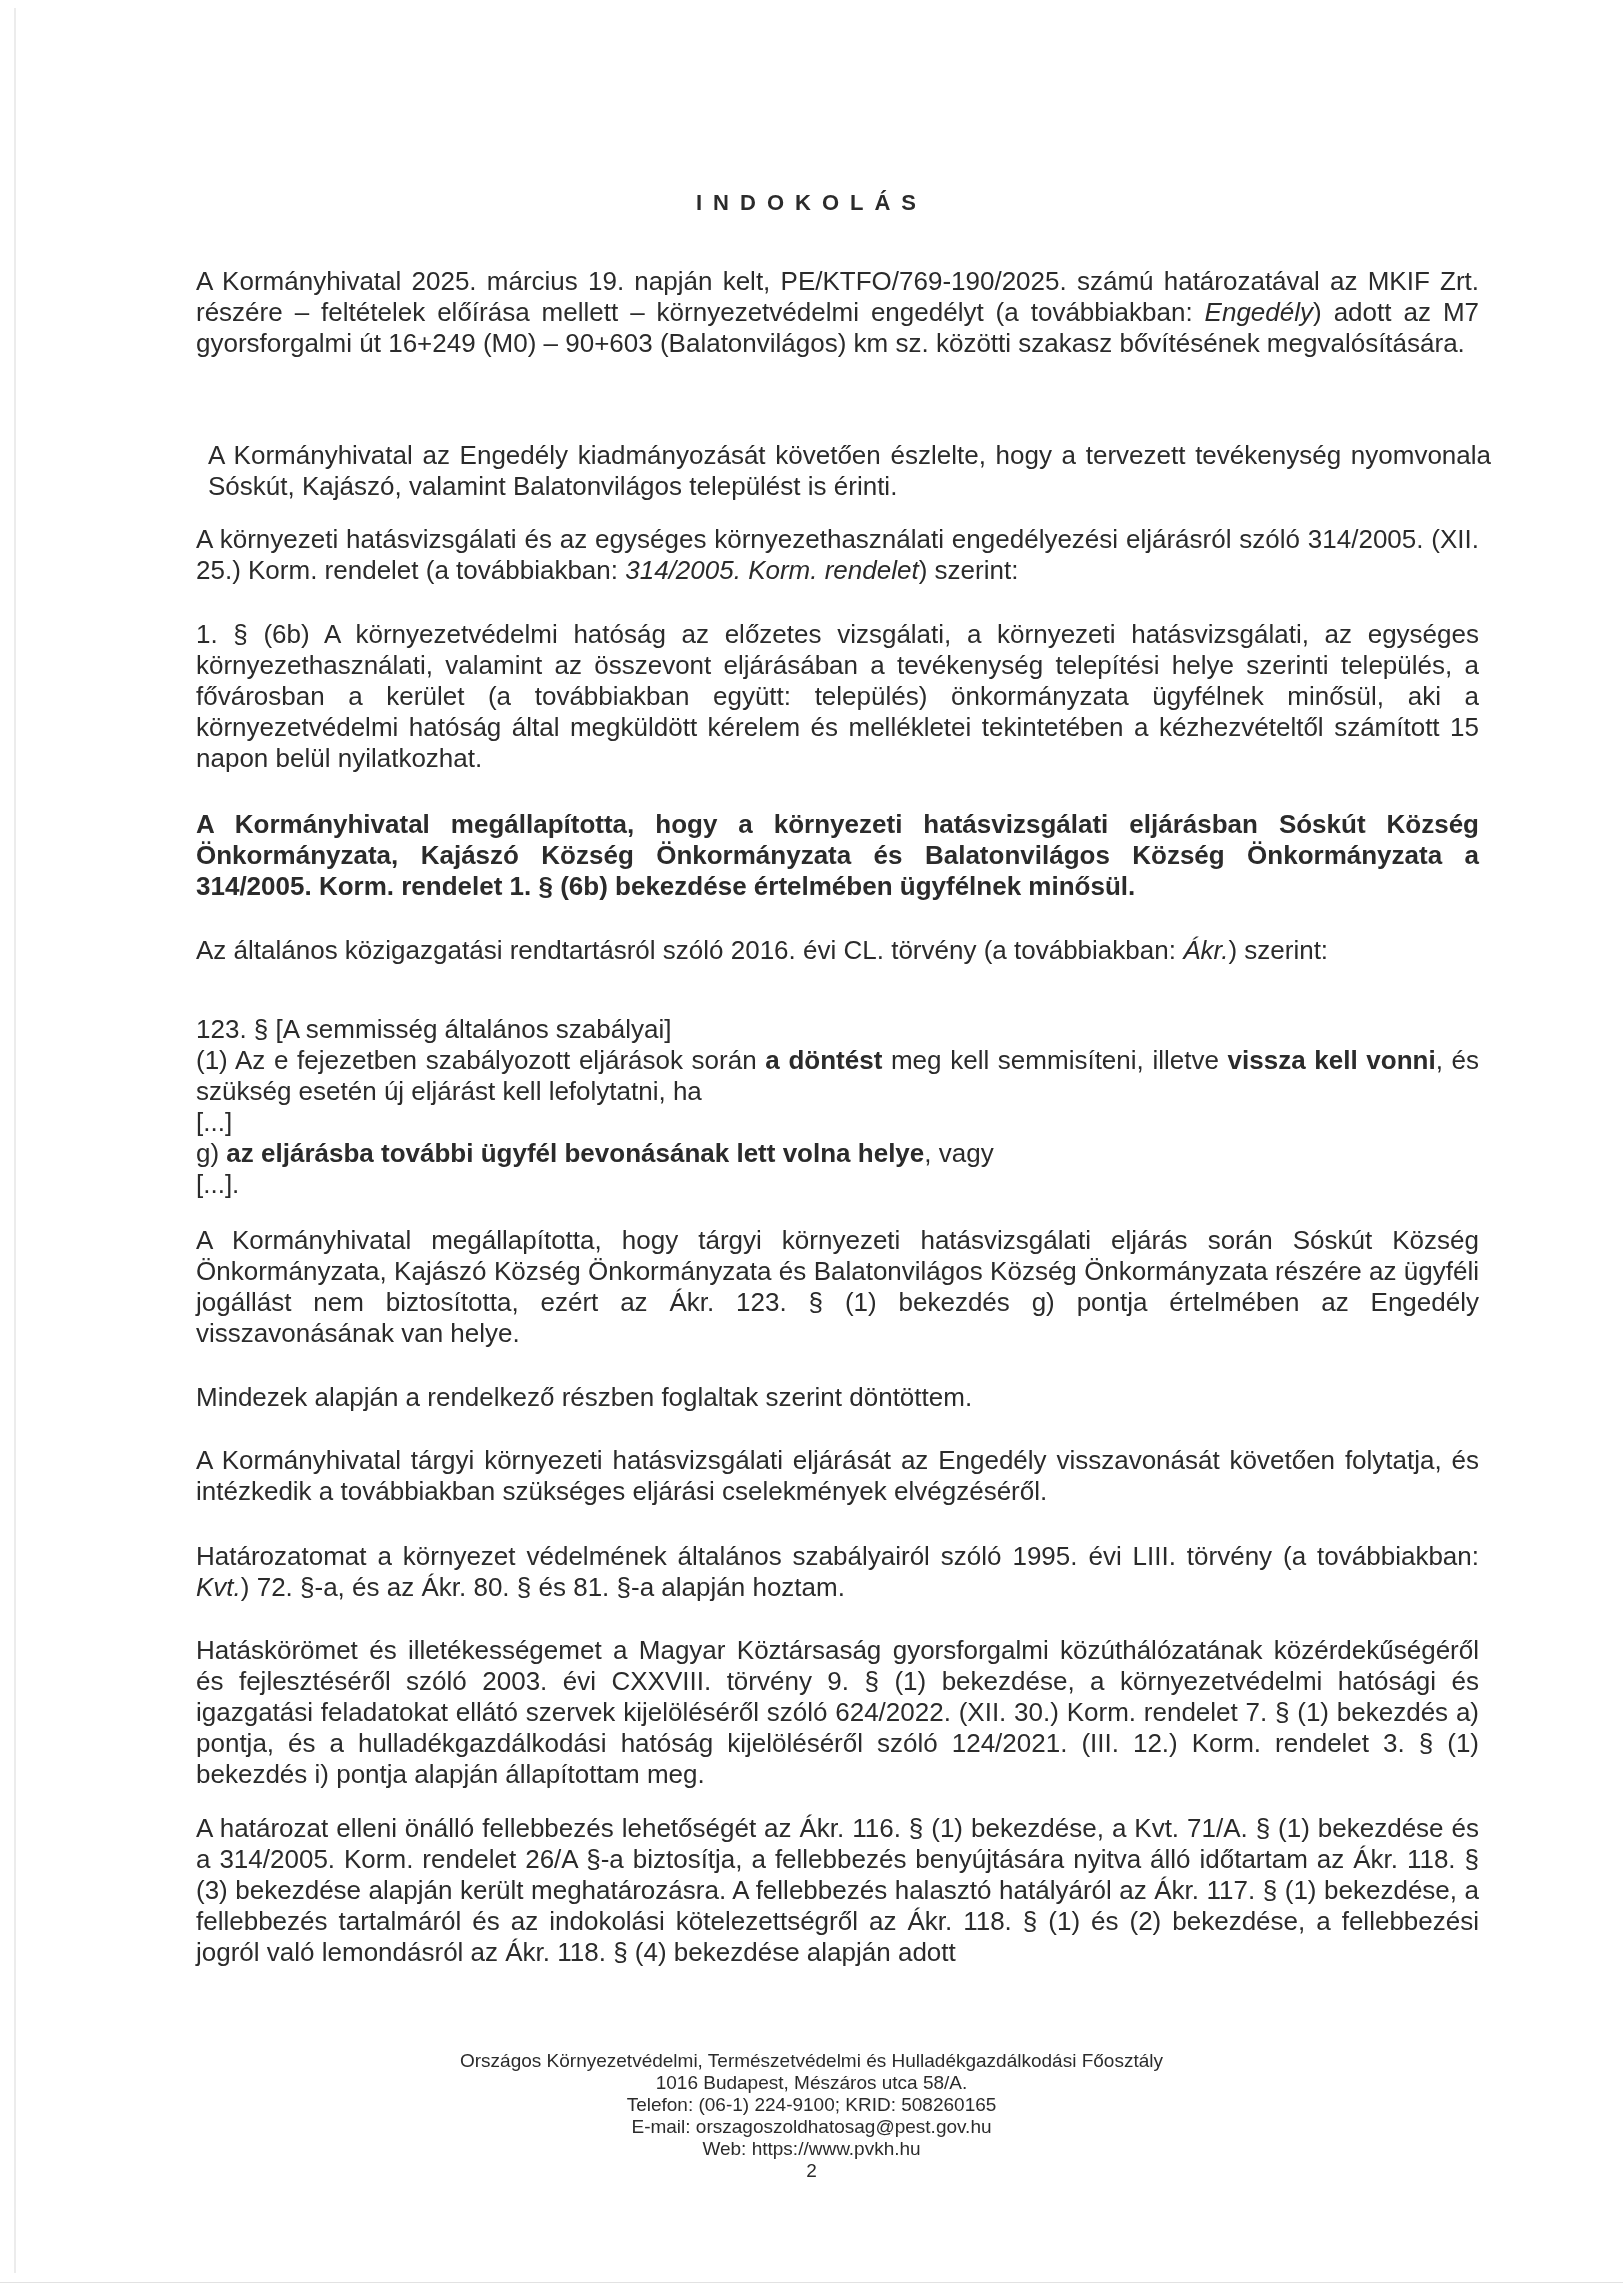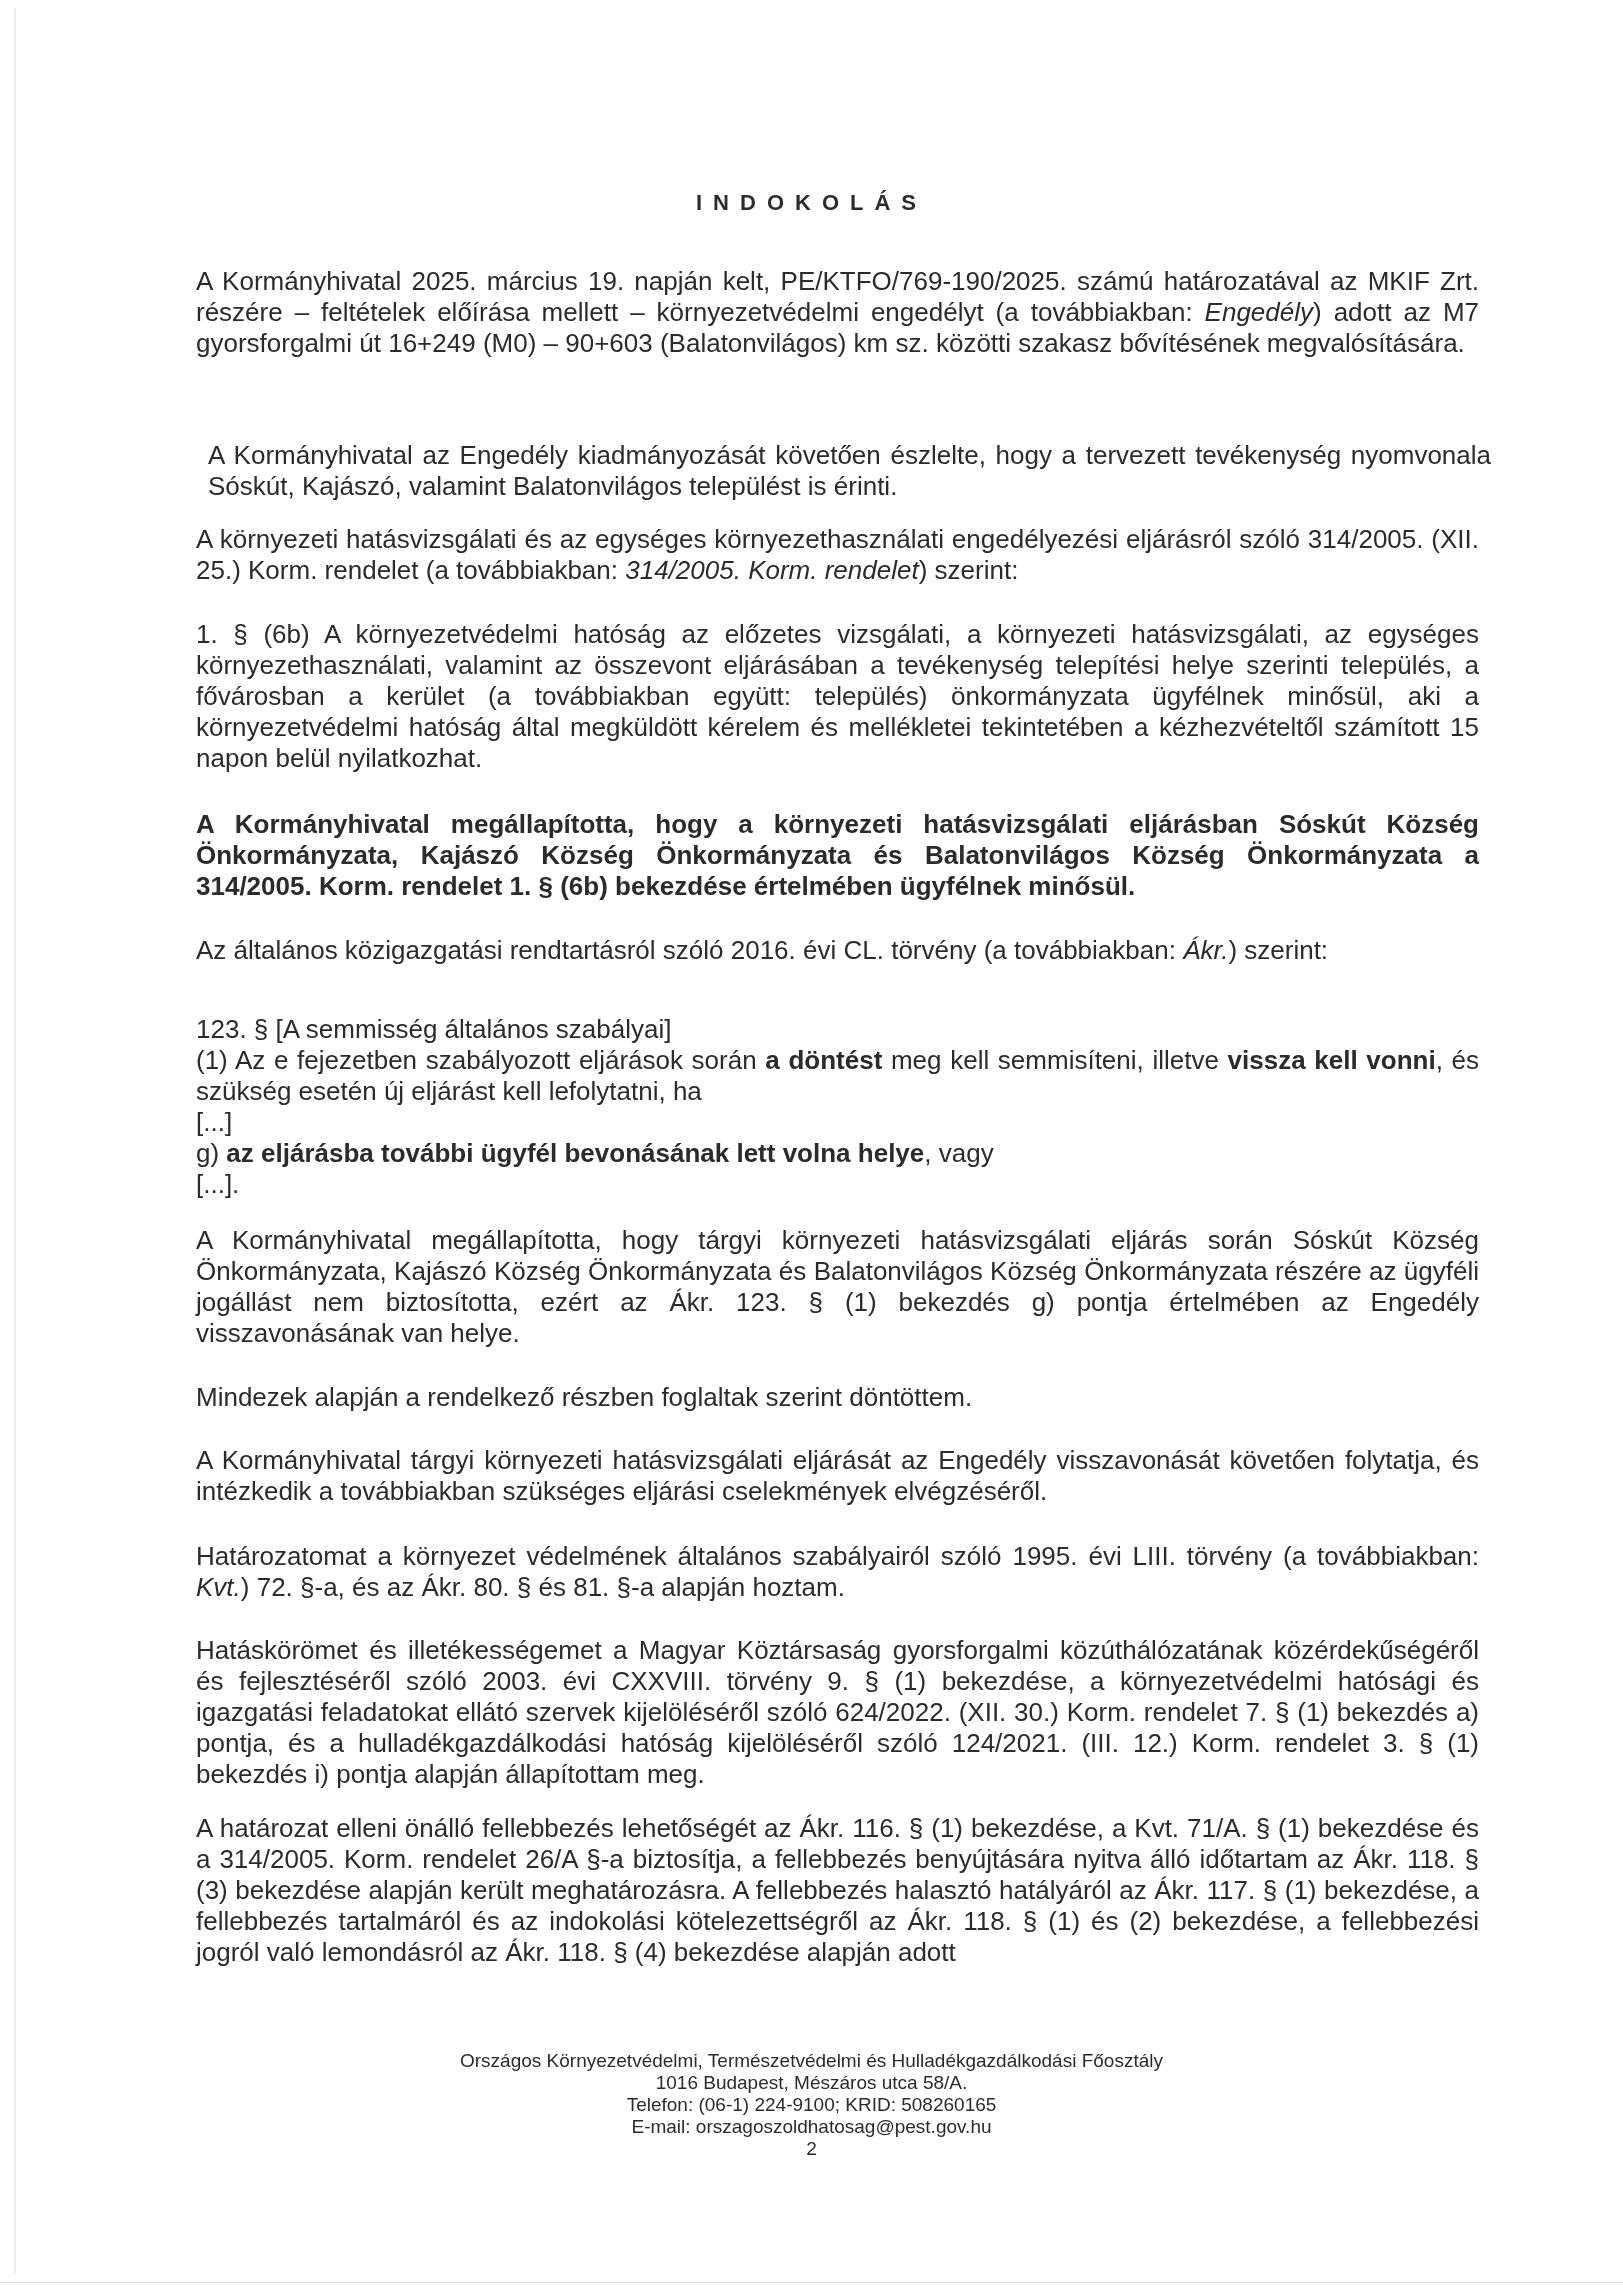--- a/index.html
+++ b/index.html
@@ -119,15 +119,16 @@
 
 <p class="para" style="top:1635px; margin:0;">Hatáskörömet és illetékességemet a Magyar Köztársaság gyorsforgalmi közúthálózatának közérdekűségéről és fejlesztéséről szóló 2003. évi CXXVIII. törvény 9. § (1) bekezdése, a környezetvédelmi hatósági és igazgatási feladatokat ellátó szervek kijelöléséről szóló 624/2022. (XII. 30.) Korm. rendelet 7. § (1) bekezdés a) pontja, és a hulladékgazdálkodási hatóság kijelöléséről szóló 124/2021. (III. 12.) Korm. rendelet 3. § (1) bekezdés i) pontja alapján állapítottam meg.</p>
 
 <p class="para" style="top:1813px; margin:0;">A határozat elleni önálló fellebbezés lehetőségét az Ákr. 116. § (1) bekezdése, a Kvt. 71/A. § (1) bekezdése és a 314/2005. Korm. rendelet 26/A §-a biztosítja, a fellebbezés benyújtására nyitva álló időtartam az Ákr. 118. § (3) bekezdése alapján került meghatározásra. A fellebbezés halasztó hatályáról az Ákr. 117. § (1) bekezdése, a fellebbezés tartalmáról és az indokolási kötelezettségről az Ákr. 118. § (1) és (2) bekezdése, a fellebbezési jogról való lemondásról az Ákr. 118. § (4) bekezdése alapján adott</p>
 
 <div class="footer">
   <span class="line">Országos Környezetvédelmi, Természetvédelmi és Hulladékgazdálkodási Főosztály</span>
   <span class="line">1016 Budapest, Mészáros utca 58/A.</span>
   <span class="line">Telefon: (06-1) 224-9100; KRID: 508260165</span>
   <span class="line">E-mail: orszagoszoldhatosag@pest.gov.hu</span>
+  <span class="line">Web: https://www.pvkh.hu</span>
   <span class="line">2</span>
 </div>
 
 
 </body></html>

